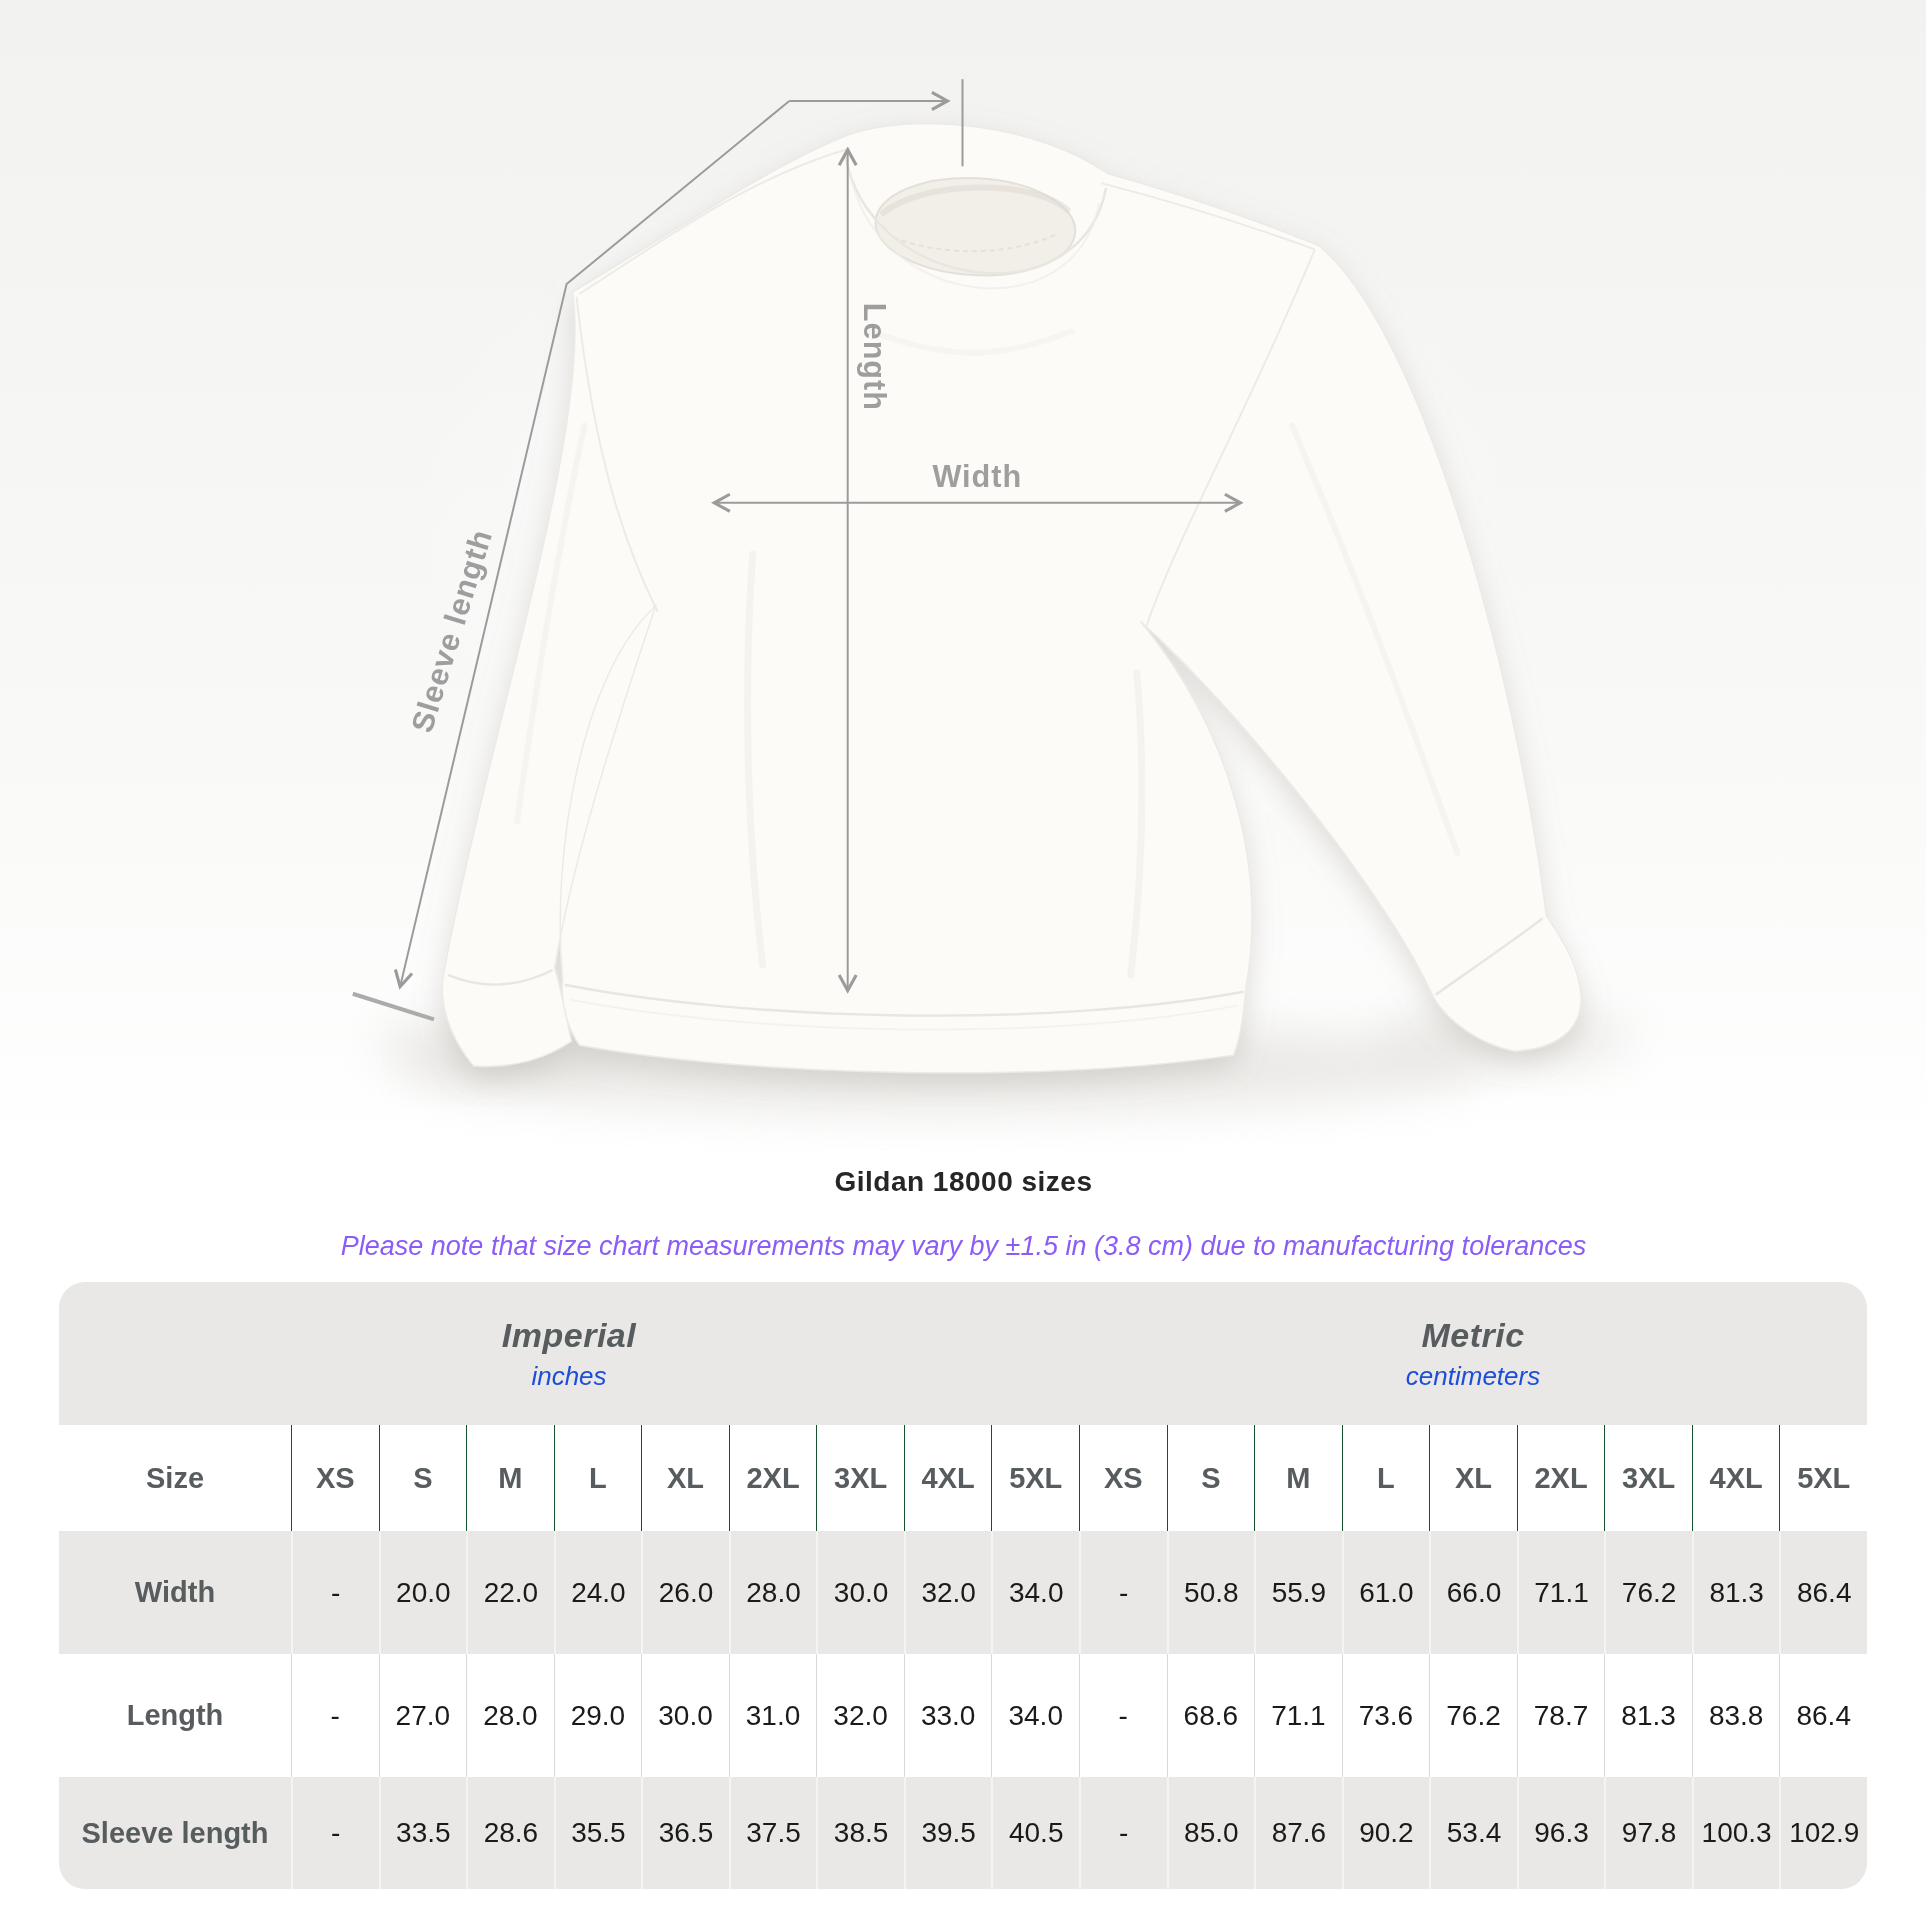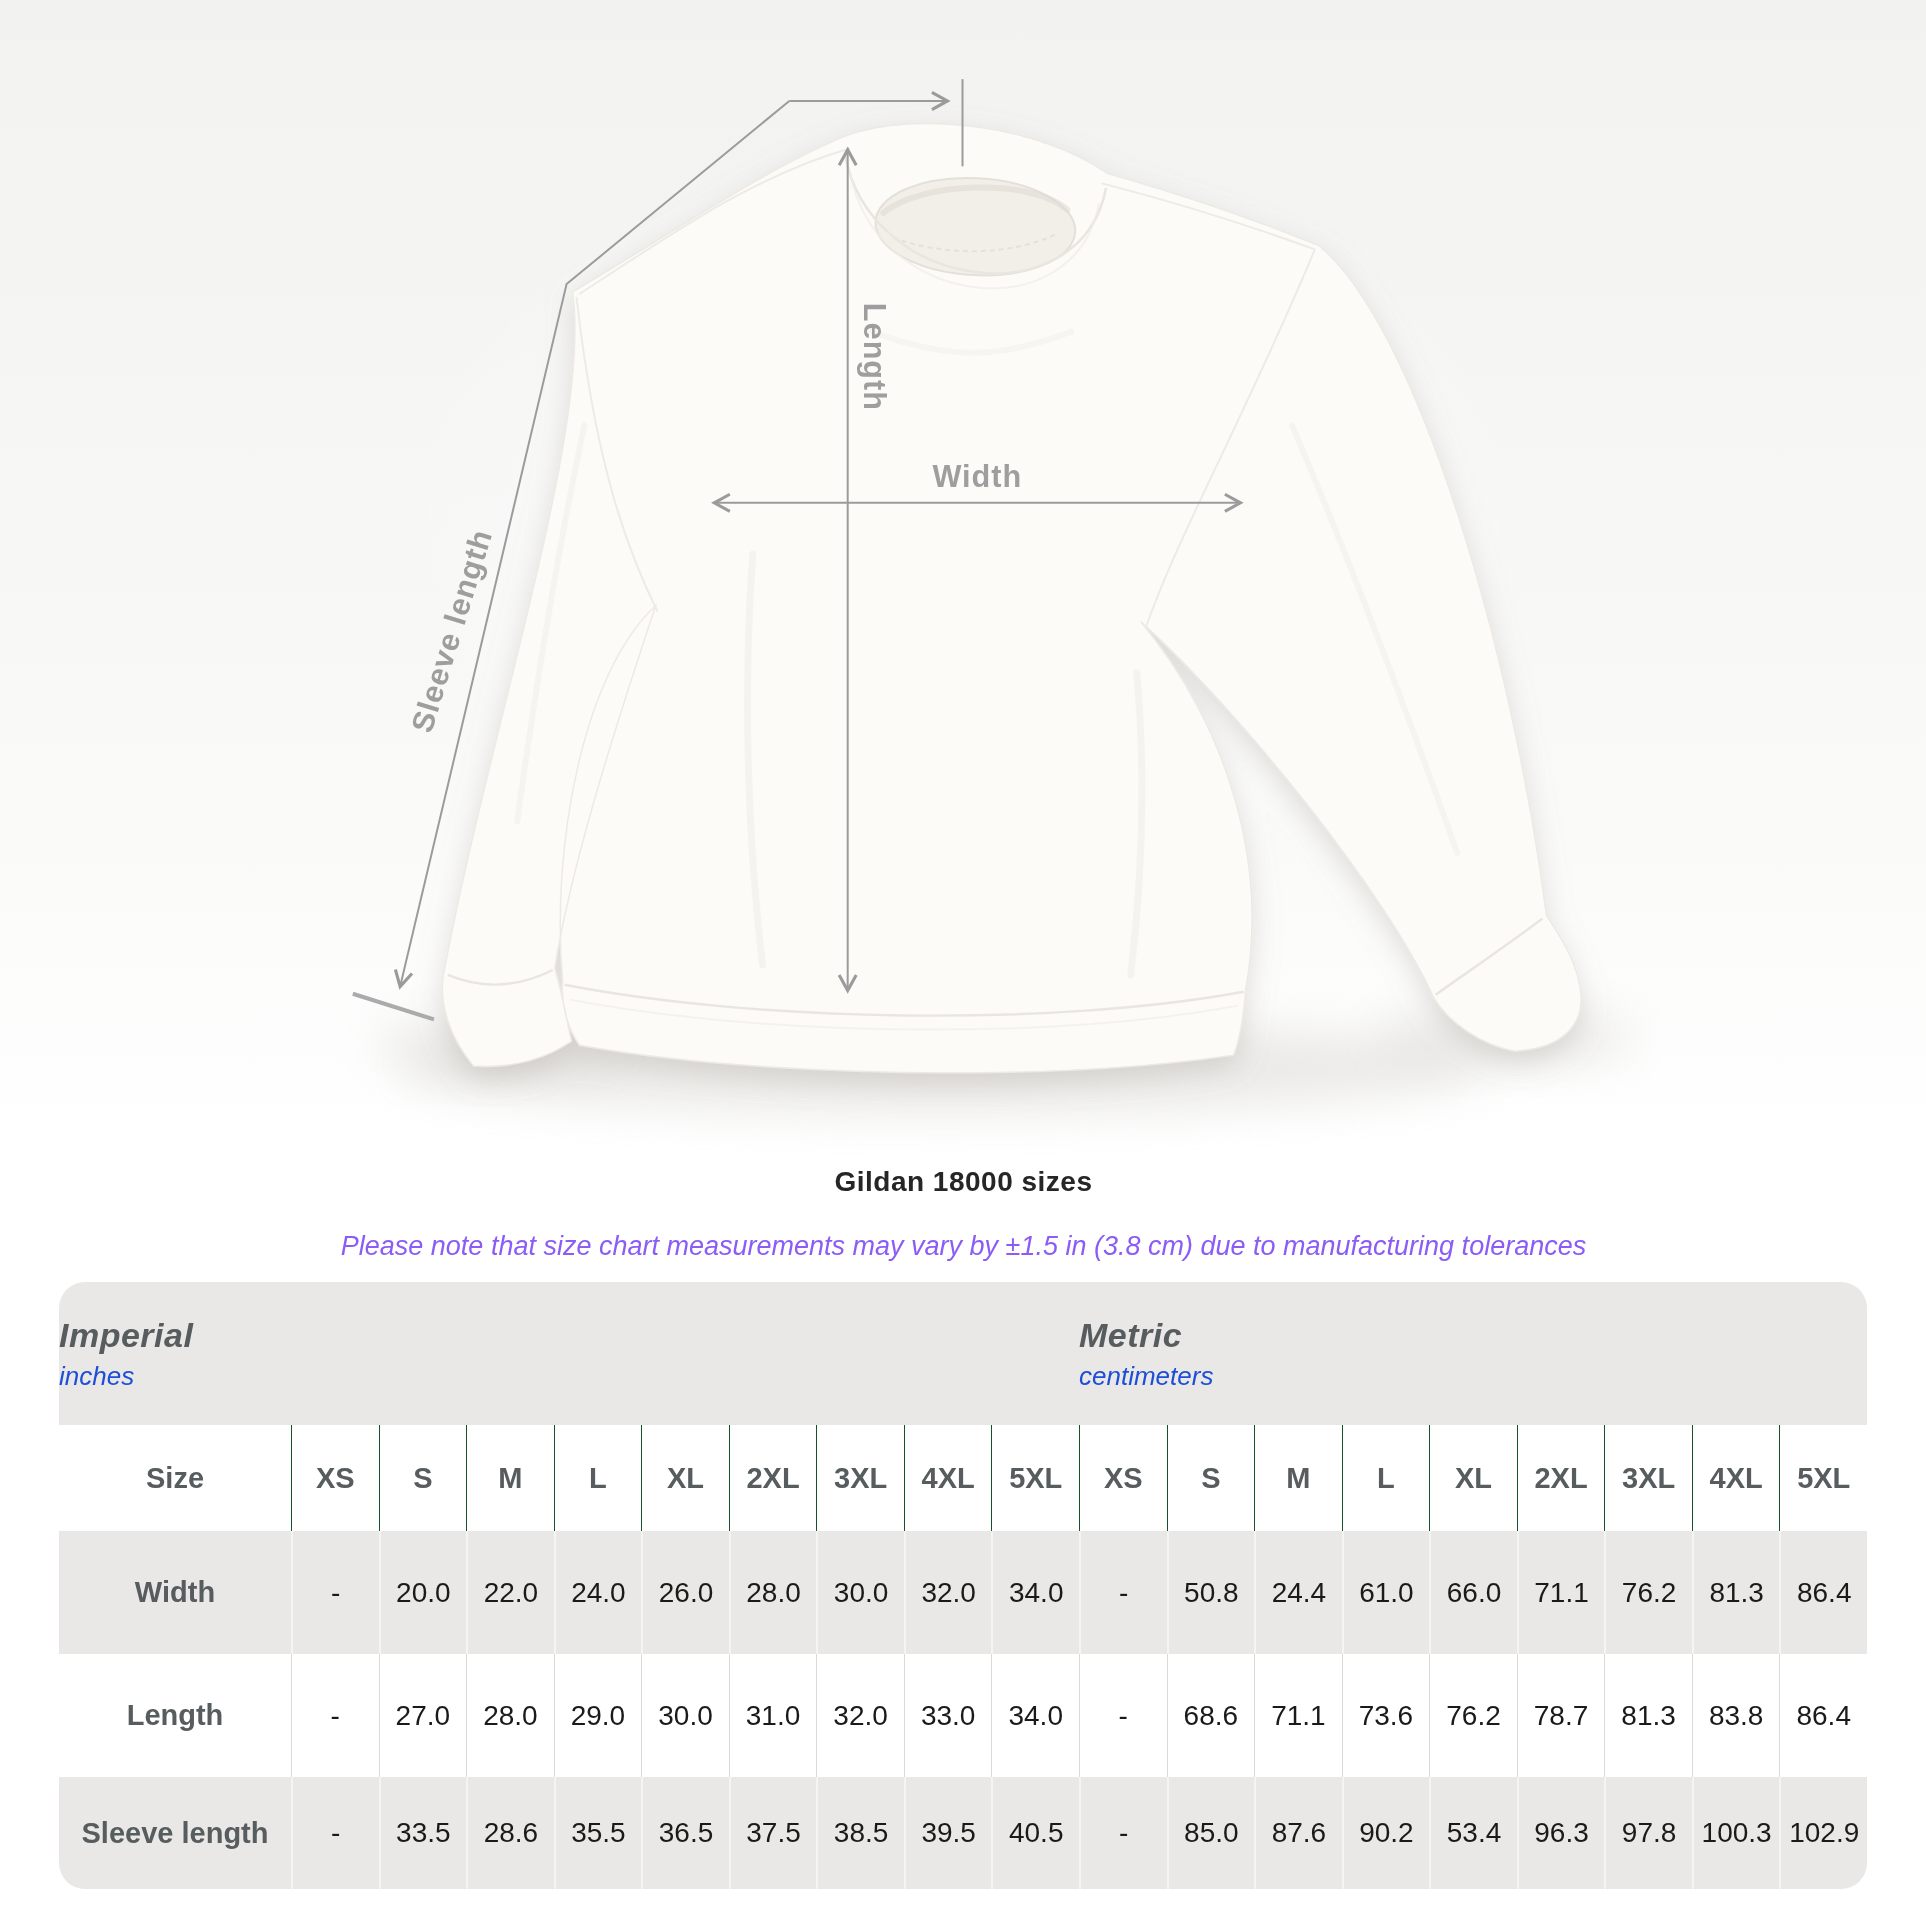--- a/index.html
+++ b/index.html
@@ -25,21 +25,21 @@
   .page-subtitle{
     position:absolute;top:1231px;left:0;width:100%;
     text-align:center;font-size:27px;font-style:italic;color:#8b5cf6;
   }
   .size-table{
     position:absolute;top:1282px;left:59px;width:1808px;
     border-radius:26px;overflow:hidden;background:#ffffff;
   }
   .trow{display:grid;grid-template-columns:232px repeat(18,1fr);}
   .band{height:143px;}
-  .band .g{background:#e9e8e7;display:flex;flex-direction:column;justify-content:center;gap:6px;}
+  .band .g{background:#e9e8e7;display:flex;flex-direction:column;align-items:center;justify-content:center;gap:6px;}
   .g-imperial{grid-column:1 / span 10;}
   .g-metric{grid-column:11 / span 9;}
   .unit-title{font-size:34px;font-weight:bold;font-style:italic;color:#575c5f;letter-spacing:0.5px;}
   .unit-sub{font-size:26px;font-style:italic;color:#1d4ed8;}
   .r-head{height:106px;background:#ffffff;}
   .r-data{height:123px;}
   .r-last{height:112px;}
   .r-gray .c{background:#e9e8e7;}
   .r-white .c{background:#ffffff;}
   .c{display:flex;align-items:center;justify-content:center;}
@@ -187,21 +187,21 @@
     <div class="c vcell">20.0</div>
     <div class="c vcell">22.0</div>
     <div class="c vcell">24.0</div>
     <div class="c vcell">26.0</div>
     <div class="c vcell">28.0</div>
     <div class="c vcell">30.0</div>
     <div class="c vcell">32.0</div>
     <div class="c vcell">34.0</div>
     <div class="c vcell">-</div>
     <div class="c vcell">50.8</div>
-    <div class="c vcell">24.4</div>
+    <div class="c vcell">55.9</div>
     <div class="c vcell">61.0</div>
     <div class="c vcell">66.0</div>
     <div class="c vcell">71.1</div>
     <div class="c vcell">76.2</div>
     <div class="c vcell">81.3</div>
     <div class="c vcell">86.4</div>
   </div>
 
   <div class="trow r-data r-white">
     <div class="c hcell">Length</div>

